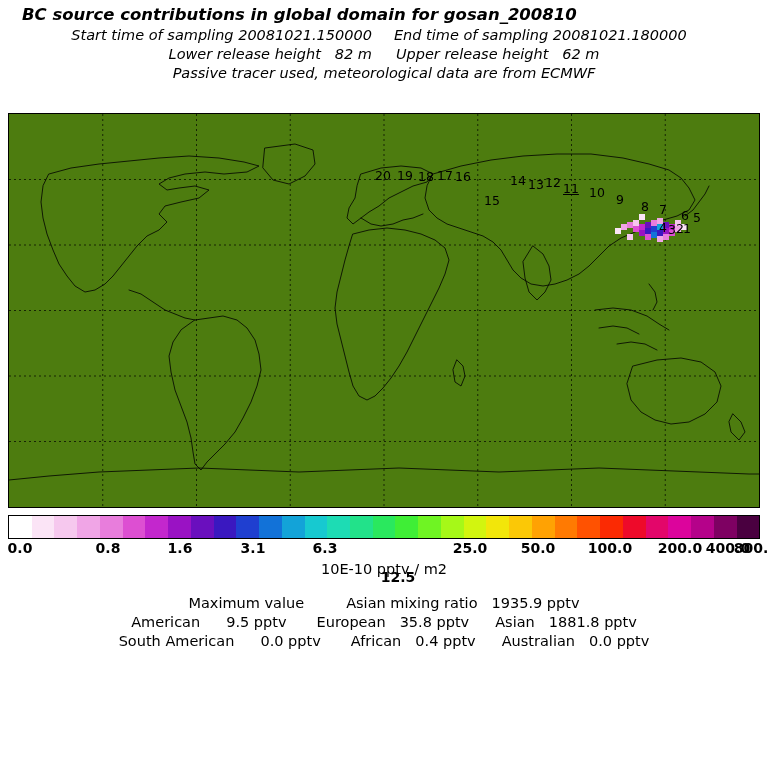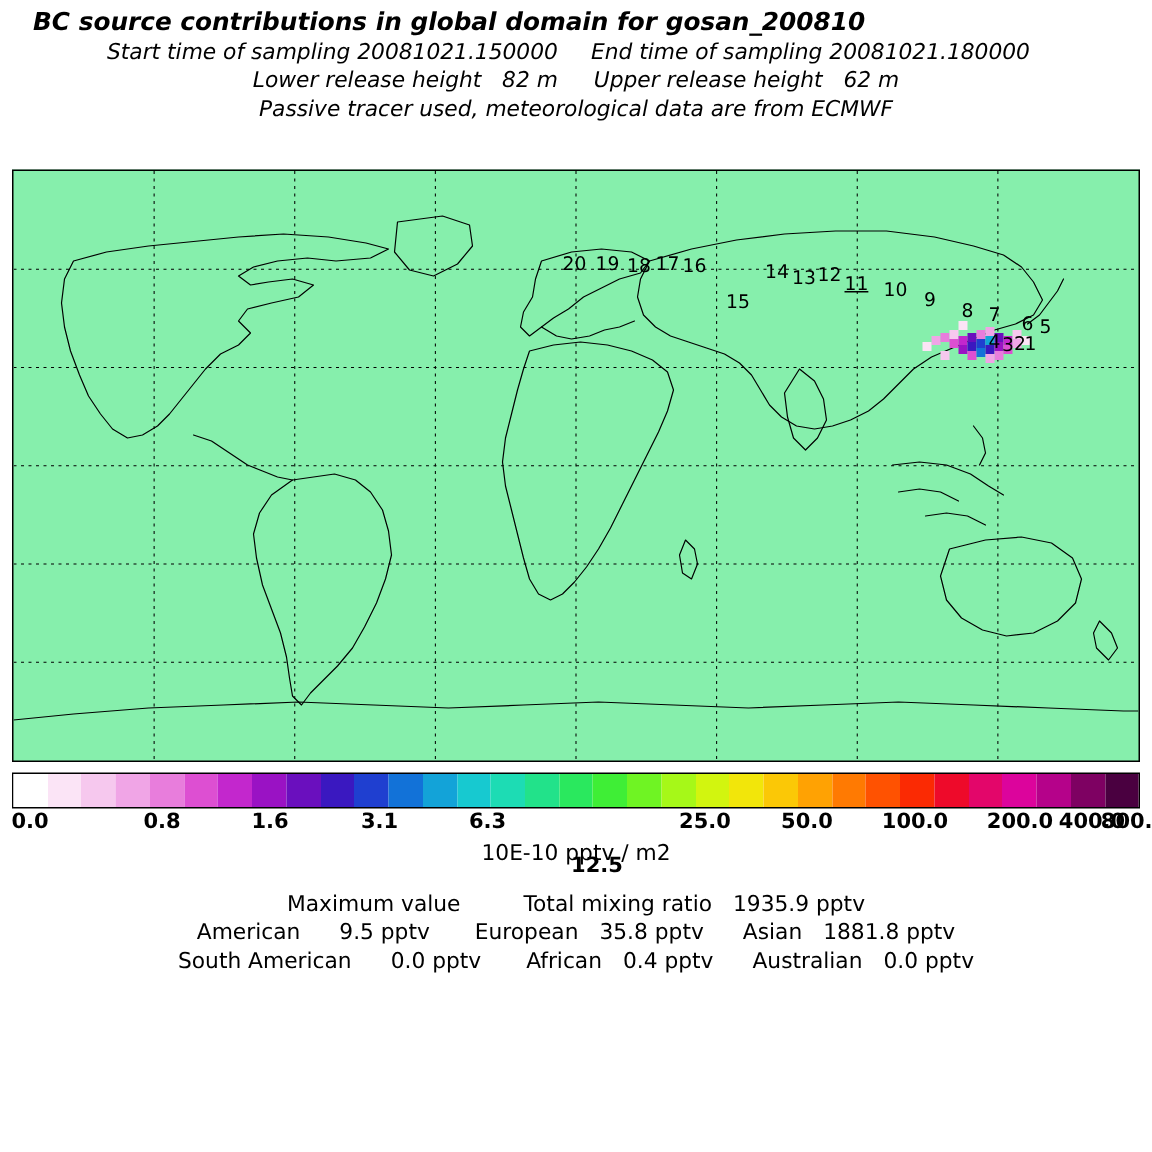--- a/index.html
+++ b/index.html
@@ -47,21 +47,21 @@
 
   
   .map-wrap {
     position: absolute;
     left: 8px;
     top: 113px;
     width: 752px;
     height: 395px;
     border: 1px solid #000;
     box-sizing: border-box;
-    background: #86efac;
+    background: #4d7c0f;
     overflow: hidden;
   }
   .map-svg { display: block; }
 
   
   .traj-label {
     position: absolute;
     font-size: 12.5px;
     color: #000;
     white-space: nowrap;
@@ -317,21 +317,21 @@
         <span style="left: 748px;">800.0</span>
       </div>
     <div class="cbar-unit">10E-10 pptv / m2</div>
   </div>
 
   <div class="stats">
     <div class="line">
       <span>Maximum value</span>
       <span class="gap" style="width:10px"></span>
       <span class="gap" style="width:32px"></span>
-      <span>Total mixing ratio</span>
+      <span>Asian mixing ratio</span>
       <span class="gap" style="width:14px"></span>
       <span>1935.9 pptv</span>
     </div>
     <div class="line">
       <span>American</span>
       <span class="gap" style="width:26px"></span>
       <span>9.5 pptv</span>
       <span class="gap" style="width:30px"></span>
       <span>European</span>
       <span class="gap" style="width:14px"></span>

